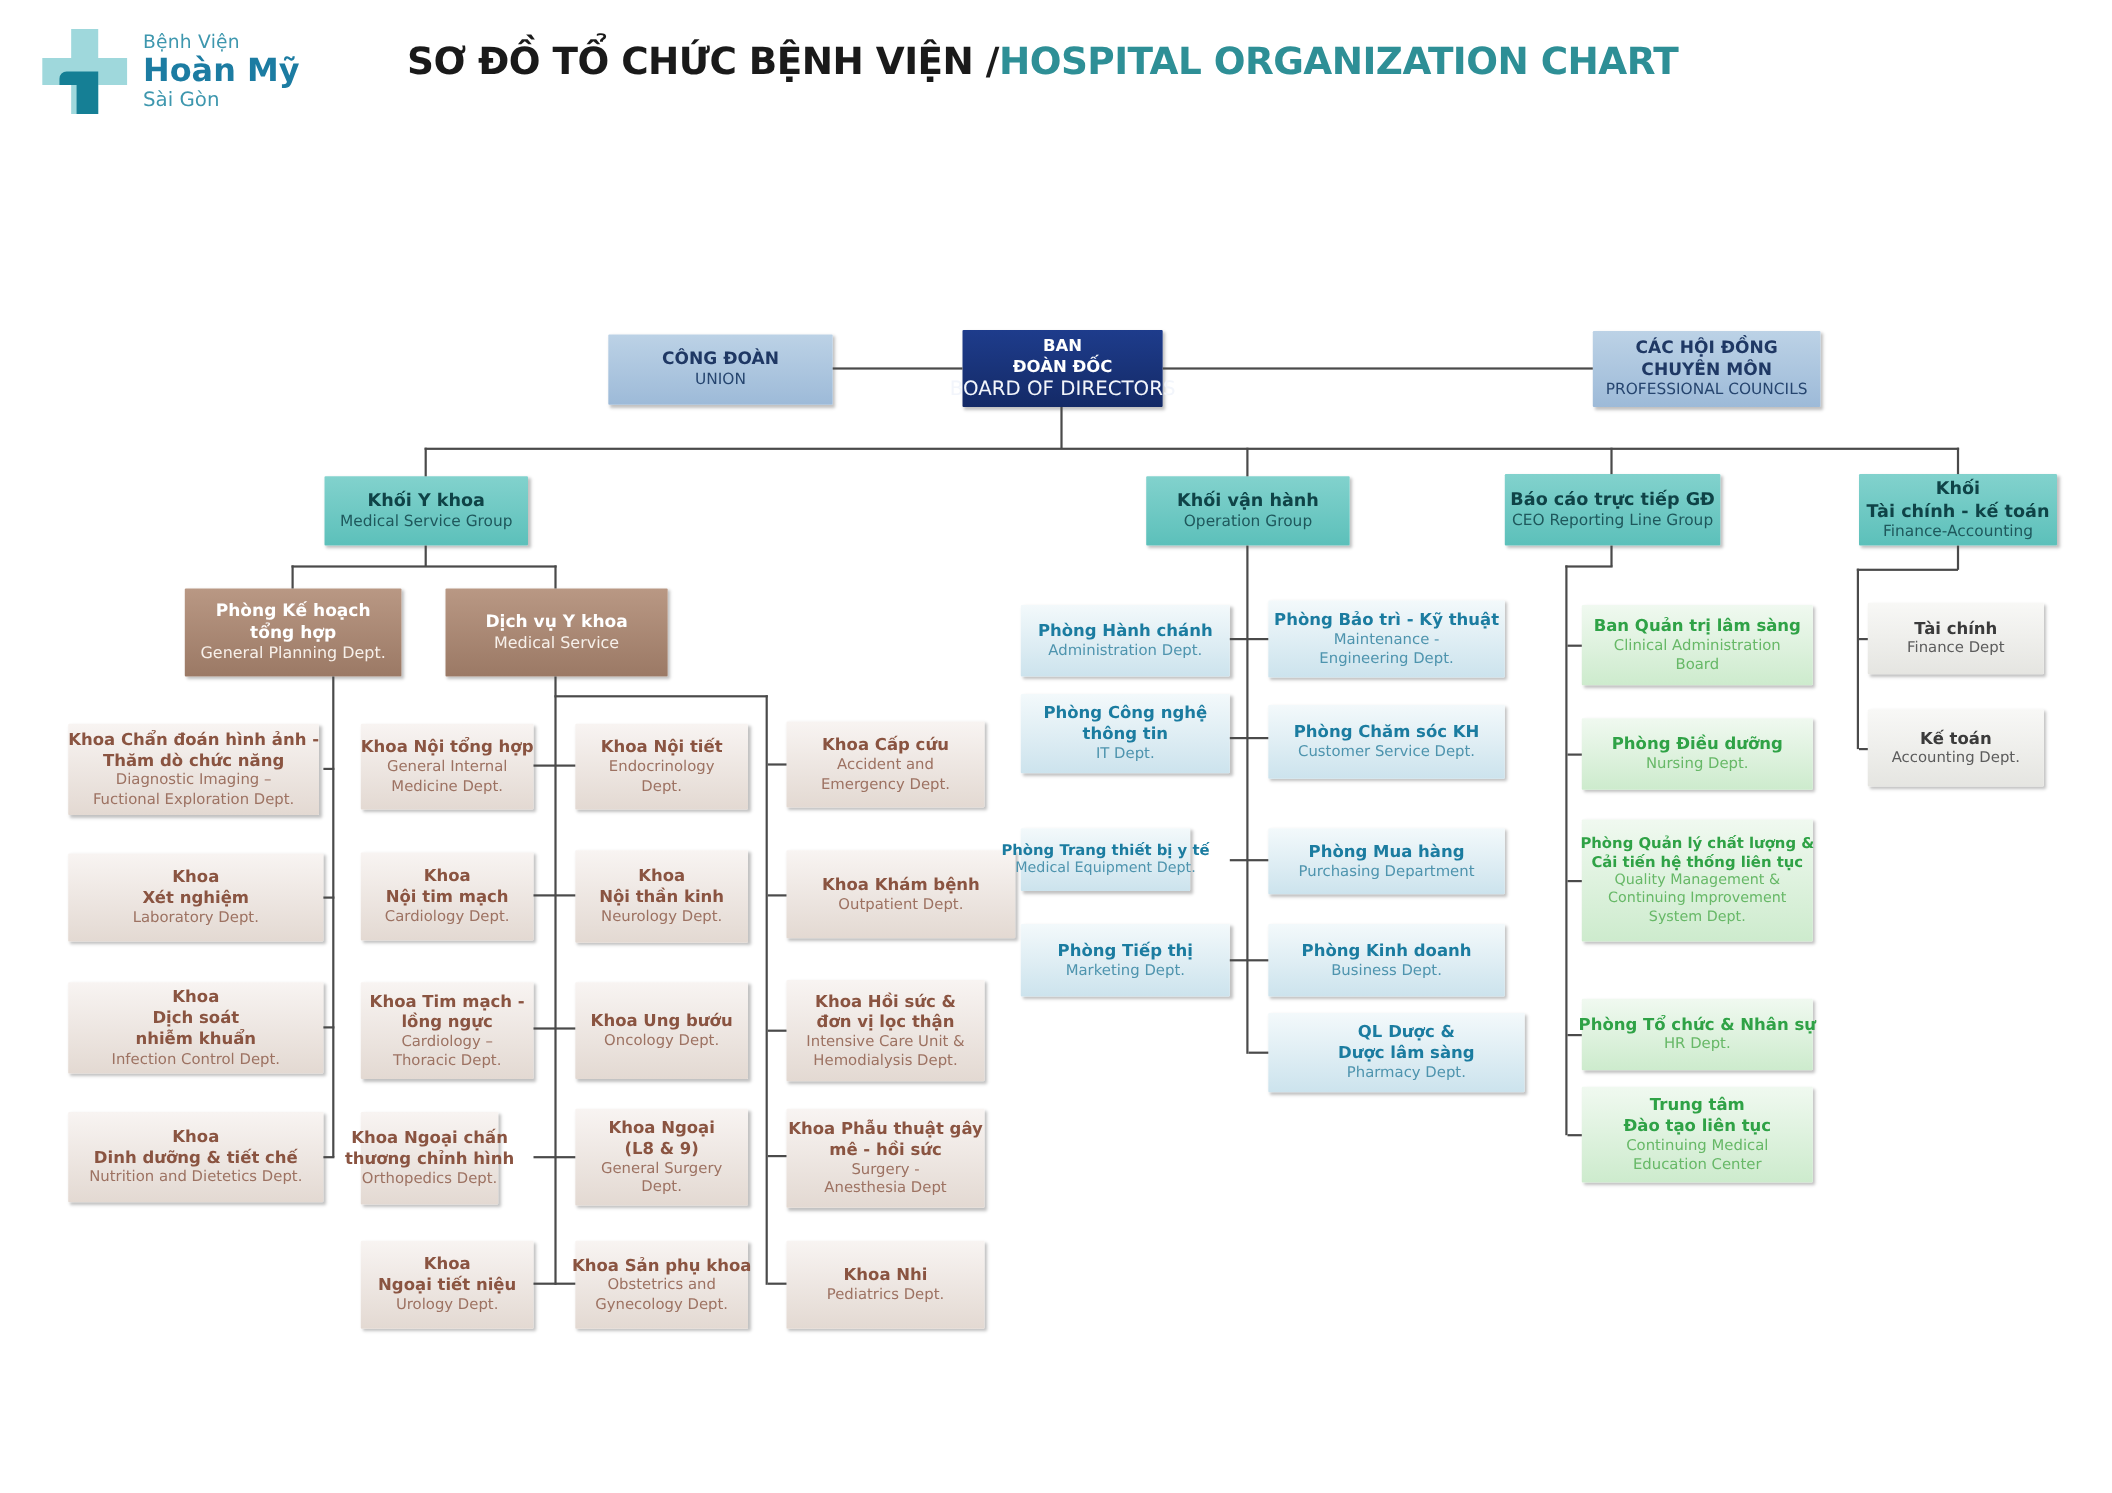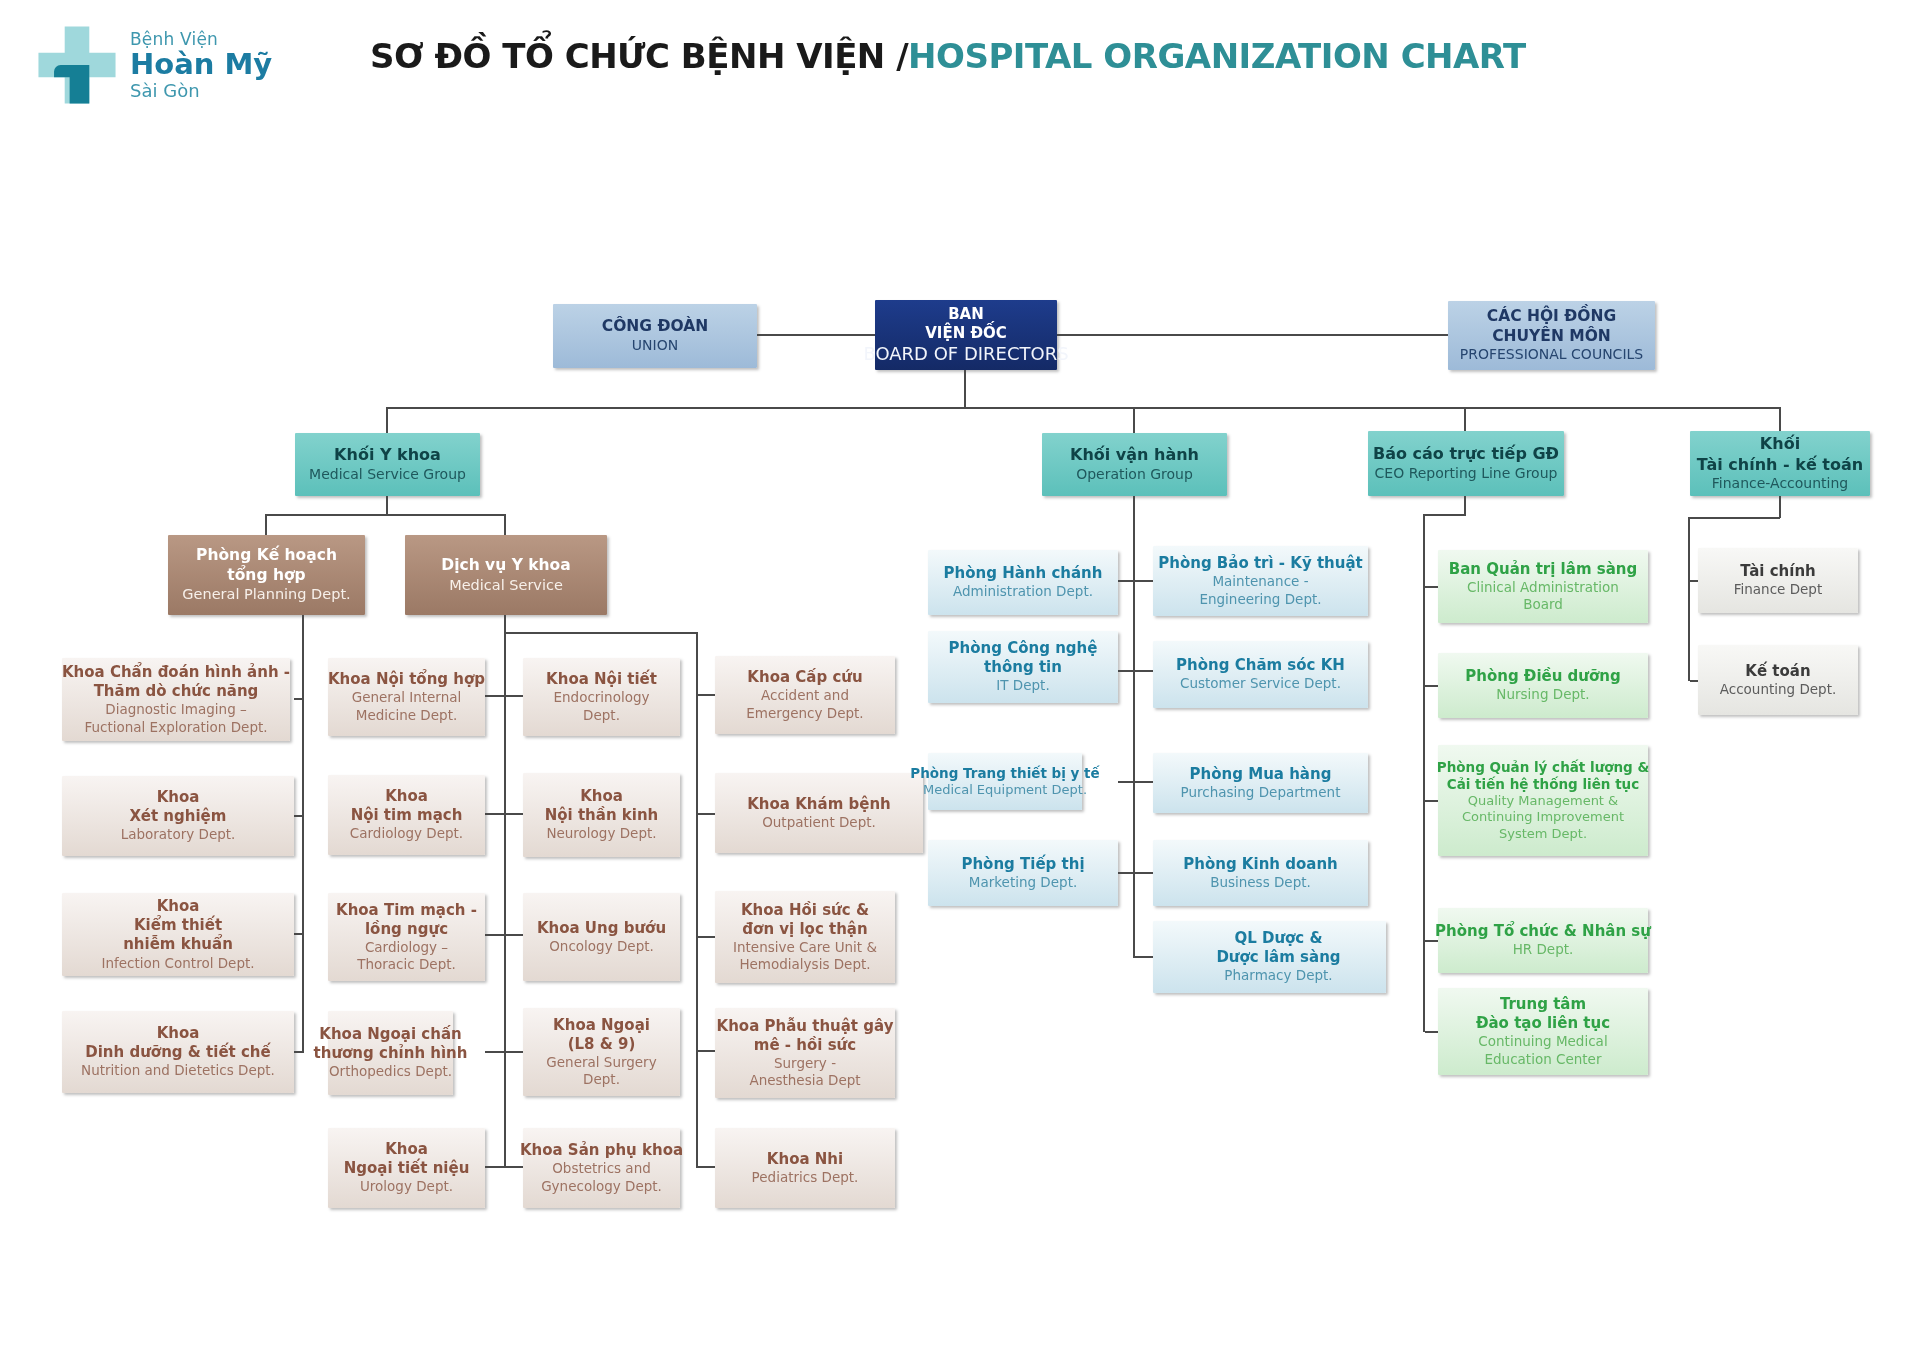--- a/index.html
+++ b/index.html
@@ -54,21 +54,21 @@
 
 <div class="title"><span class="t-vi">SƠ ĐỒ TỔ CHỨC BỆNH VIỆN /</span><span class="t-en">HOSPITAL ORGANIZATION CHART</span></div>
 
 <div id="chart">
     <div class="box blue" style="left: 553px; top: 256px; width: 204px; height: 64px; --bg1: #BCD2E6; --bg2: #9DBAD8; --tc: #1F3864; --sc: #26456F;">
       <div class="vi">CÔNG ĐOÀN</div>
       <div class="en">UNION</div>
     </div>
     <div class="box navy" style="left: 875px; top: 252px; width: 182px; height: 70px; --bg1: #1E3C8C; --bg2: #142A66; --tc: #FFFFFF; --sc: #F2F5FB;">
       <div class="vi">BAN</div>
-      <div class="vi">VIỆN ĐỐC</div>
+      <div class="vi">ĐOÀN ĐỐC</div>
       <div class="en">BOARD OF DIRECTORS</div>
     </div>
     <div class="box blue" style="left: 1448px; top: 253px; width: 207px; height: 69px; --bg1: #BCD2E6; --bg2: #9DBAD8; --tc: #1F3864; --sc: #26456F;">
       <div class="vi">CÁC HỘI ĐỒNG</div>
       <div class="vi">CHUYÊN MÔN</div>
       <div class="en">PROFESSIONAL COUNCILS</div>
     </div>
     <div class="box teal" style="left: 295px; top: 385px; width: 185px; height: 63px; --bg1: #82D2CD; --bg2: #5CC0BA; --tc: #0F4347; --sc: #1F585C;">
       <div class="vi">Khối Y khoa</div>
       <div class="en">Medical Service Group</div>
@@ -101,21 +101,21 @@
       <div class="en">Diagnostic Imaging –</div>
       <div class="en">Fuctional Exploration Dept.</div>
     </div>
     <div class="box beige" style="left: 62px; top: 728px; width: 232px; height: 80px; --bg1: #F8F4F2; --bg2: #E3D9D2; --tc: #8A5441; --sc: #9D7262;">
       <div class="vi">Khoa</div>
       <div class="vi">Xét nghiệm</div>
       <div class="en">Laboratory Dept.</div>
     </div>
     <div class="box beige" style="left: 62px; top: 845px; width: 232px; height: 83px; --bg1: #F8F4F2; --bg2: #E3D9D2; --tc: #8A5441; --sc: #9D7262;">
       <div class="vi">Khoa</div>
-      <div class="vi">Kiểm thiết</div>
+      <div class="vi">Dịch soát</div>
       <div class="vi">nhiễm khuẩn</div>
       <div class="en">Infection Control Dept.</div>
     </div>
     <div class="box beige" style="left: 62px; top: 963px; width: 232px; height: 82px; --bg1: #F8F4F2; --bg2: #E3D9D2; --tc: #8A5441; --sc: #9D7262;">
       <div class="vi">Khoa</div>
       <div class="vi">Dinh dưỡng &amp; tiết chế</div>
       <div class="en">Nutrition and Dietetics Dept.</div>
     </div>
     <div class="box beige" style="left: 328px; top: 610px; width: 157px; height: 78px; --bg1: #F8F4F2; --bg2: #E3D9D2; --tc: #8A5441; --sc: #9D7262;">
       <div class="vi">Khoa Nội tổng hợp</div>

